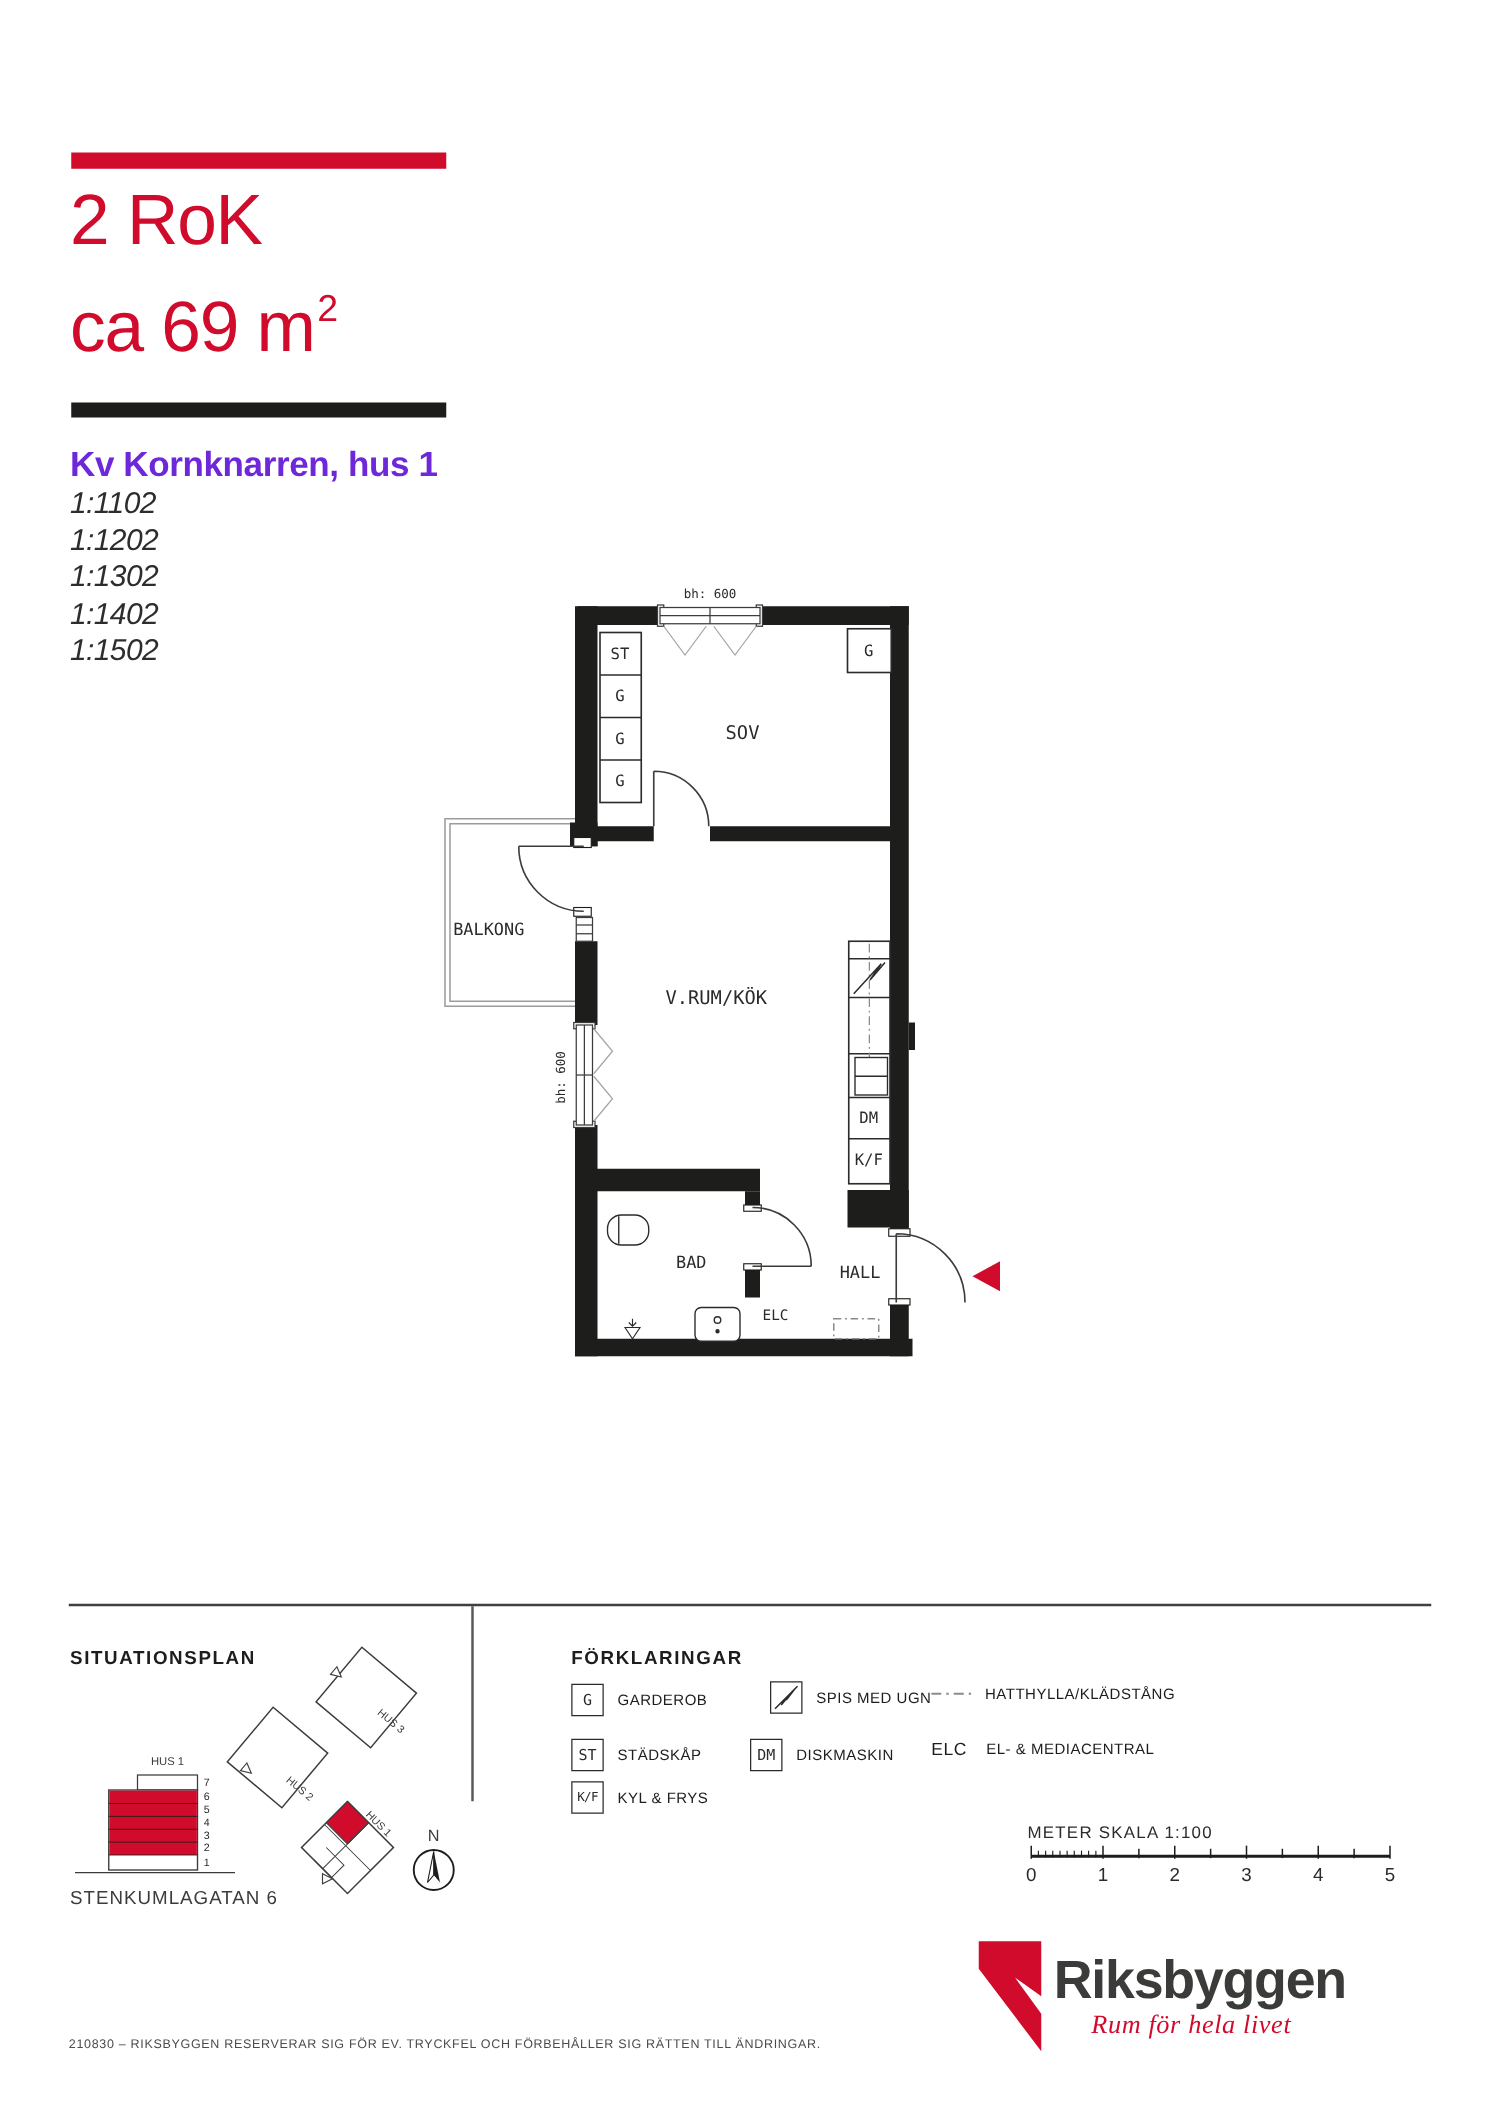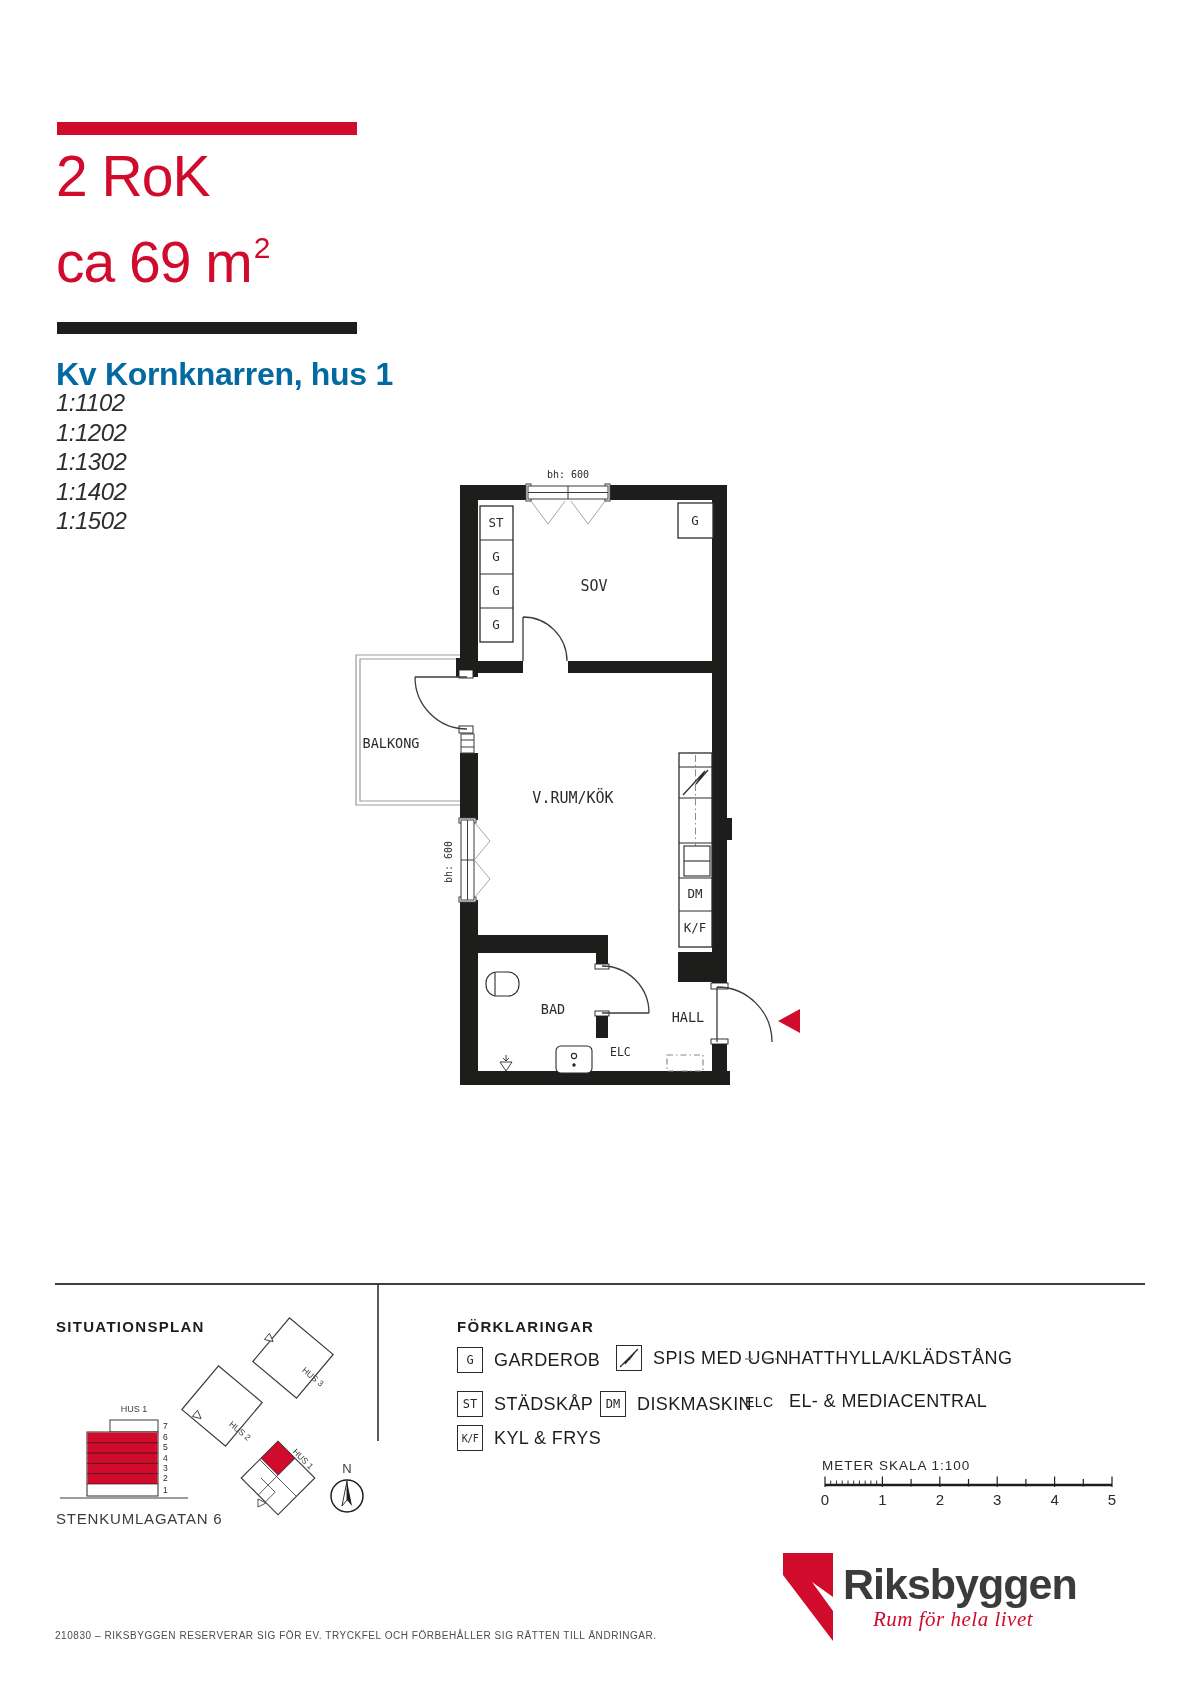--- a/index.html
+++ b/index.html
@@ -2,31 +2,31 @@
 <html><head>
 <meta charset="utf-8">
 <style>
   html,body{margin:0;padding:0;background:#ffffff;}
   body{width:1200px;height:1696px;position:relative;font-family:"Liberation Sans",sans-serif;color:#1d1d1b;overflow:hidden;}
   .abs{position:absolute;}
   .bar-red{left:57px;top:122px;width:300px;height:13px;background:#d00b2c;}
   .bar-black{left:57px;top:322px;width:300px;height:12px;background:#1d1d1b;}
   .title{left:56px;top:140px;color:#d00b2c;font-size:57px;font-weight:400;letter-spacing:-1px;line-height:72px;}
   .title sup{font-size:30px;vertical-align:24px;margin-left:2px;}
-  .block-title{left:56px;top:356px;font-size:32px;font-weight:700;letter-spacing:-0.3px;color:#0369a1;}
+  .block-title{left:56px;top:356px;font-size:28px;font-weight:700;letter-spacing:-0.3px;color:#6d28d9;}
   .units{left:56px;top:388px;font-size:24px;line-height:29.5px;color:#2d2d2d;letter-spacing:-0.5px;font-style:italic;}
   .hr{left:55px;top:1283px;width:1090px;height:2px;background:#3f3f3e;}
   .vr{left:377px;top:1285px;width:2px;height:156px;background:#5a5a59;}
   .sec-head{font-size:15px;font-weight:700;letter-spacing:1.3px;color:#1d1d1b;}
   .street{left:56px;top:1510px;font-size:15px;letter-spacing:0.8px;color:#3c3c3b;}
   .lrow{display:flex;align-items:center;gap:11px;}
   .lbox{width:24px;height:24px;border:1.6px solid #2b2b2b;display:flex;align-items:center;justify-content:center;
         font-family:"DejaVu Sans Mono",monospace;font-size:12px;color:#2b2b2b;flex:0 0 auto;background:#fff;}
   .lbox--kf{font-size:10px;letter-spacing:-0.5px;}
-  .llabel{font-size:18px;letter-spacing:0.4px;color:#1d1d1b;white-space:nowrap;}
+  .llabel{font-size:12px;letter-spacing:0.4px;color:#1d1d1b;white-space:nowrap;}
   .lkey{font-size:14px;letter-spacing:0.4px;color:#1d1d1b;width:33px;flex:0 0 auto;}
   .ldash{width:32px;height:10px;flex:0 0 auto;display:flex;align-items:center;}
   .brand{left:843px;top:1560px;font-size:43px;font-weight:700;letter-spacing:-1px;color:#3b3b39;}
   .tagline{left:873px;top:1607px;width:196px;text-align:left;font-family:"Liberation Serif",serif;
            font-style:italic;font-size:21px;letter-spacing:0.5px;color:#d00b2c;}
   .footer{left:55px;top:1630px;font-size:10px;letter-spacing:0.55px;color:#4c4c4c;}
   svg text{fill:#2b2b2b;}
   .ptxt{font-family:"DejaVu Sans Mono",monospace;}
   .stxt{font-family:"Liberation Sans",sans-serif;fill:#3c3c3b;}
 </style>

